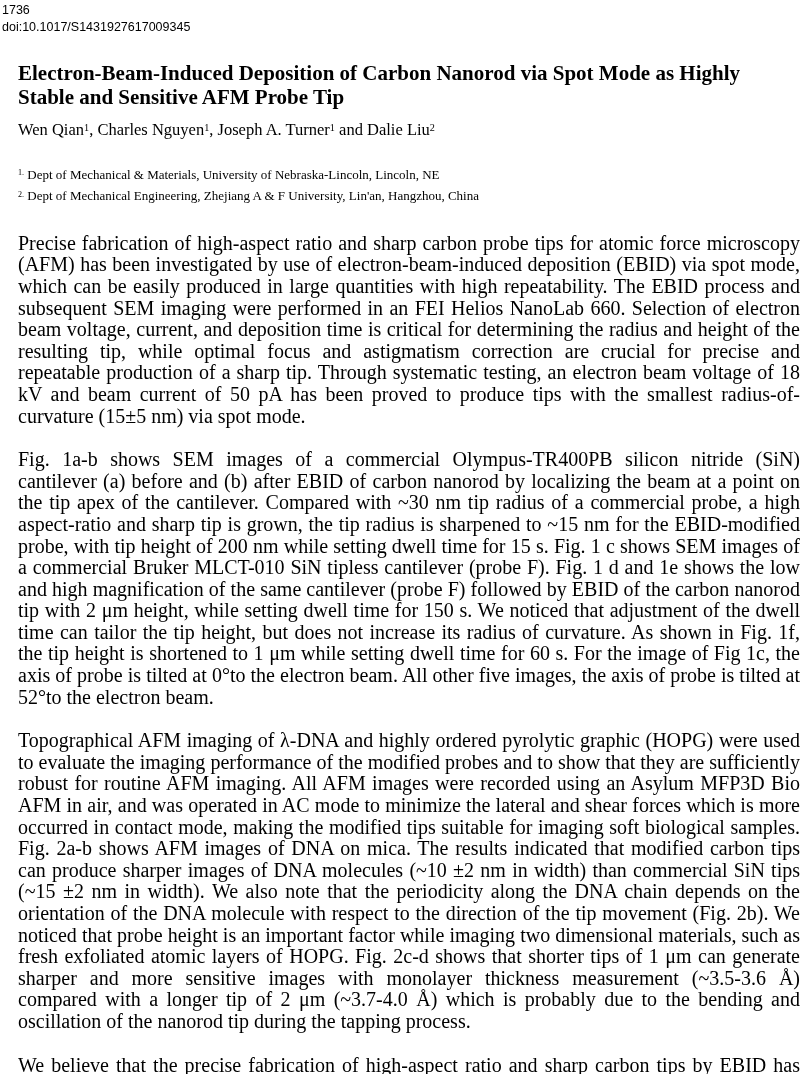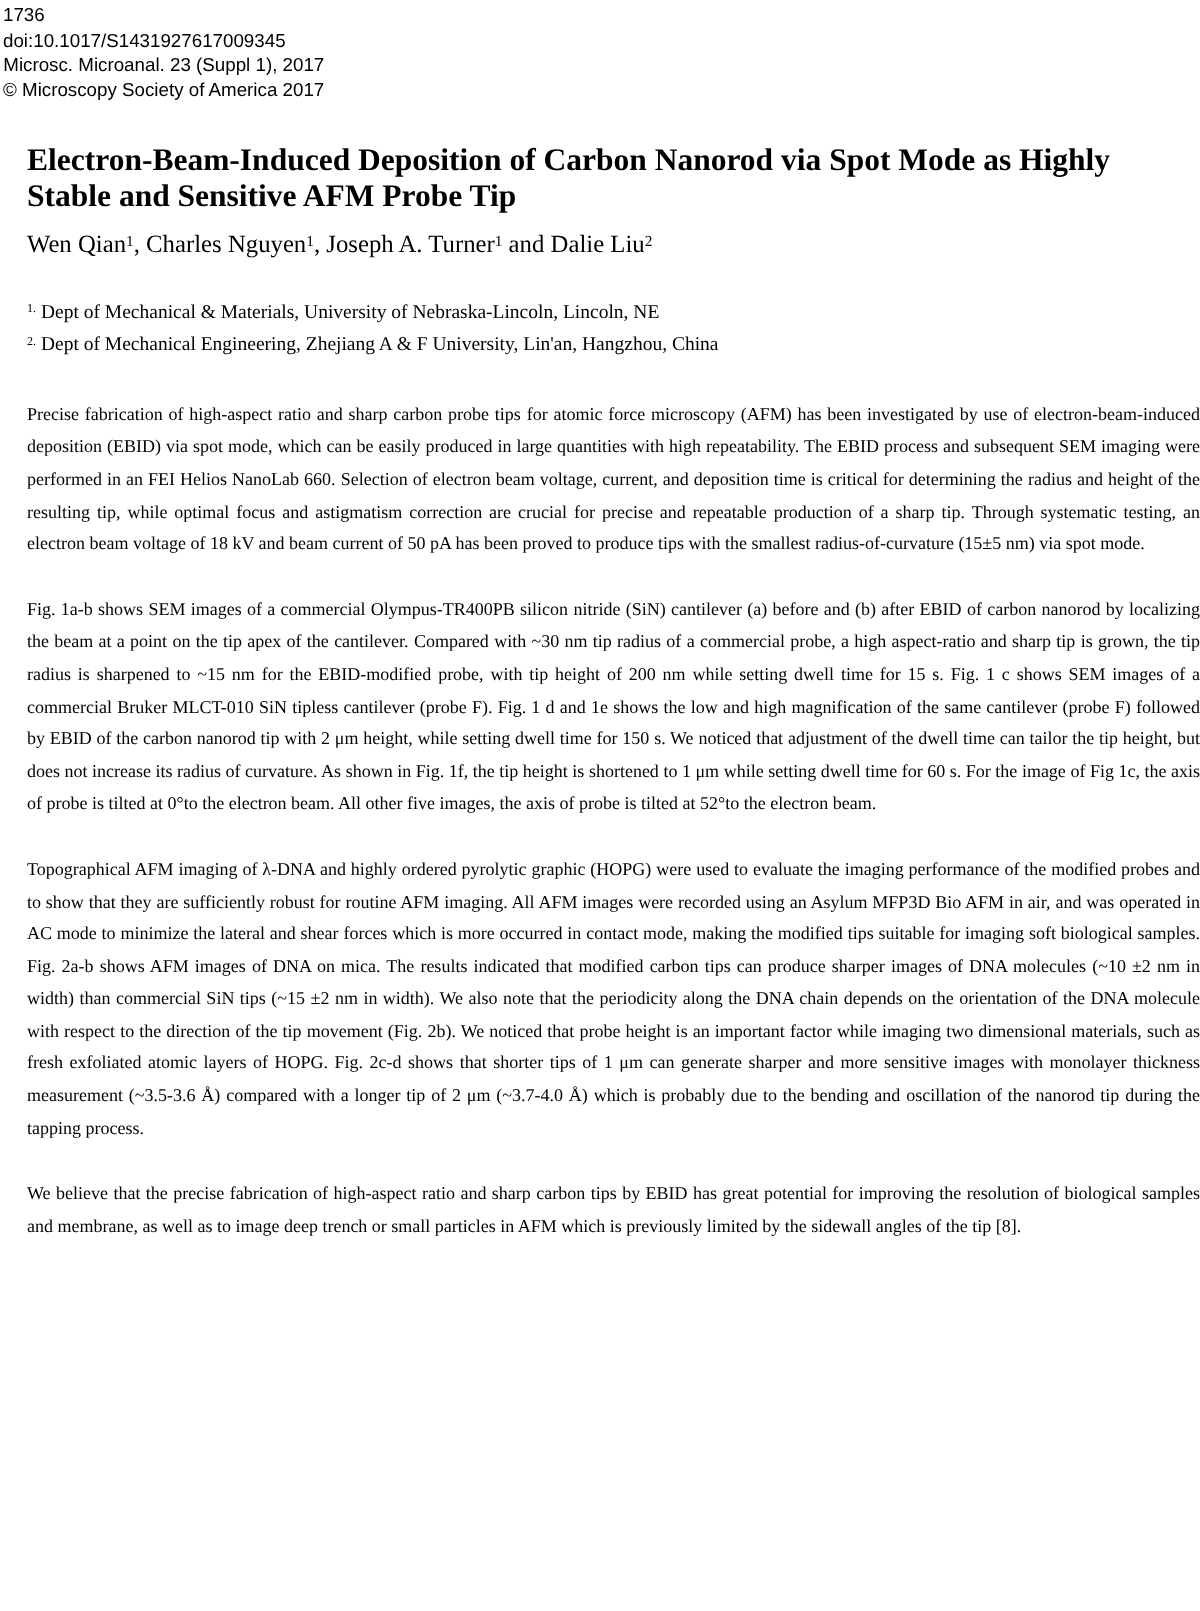--- a/index.html
+++ b/index.html
@@ -51,42 +51,38 @@
     line-height: 21.6px;
     margin-top: 23px;
   }
   .sup {
     font-size: 0.62em;
     line-height: 0;
     position: relative;
     top: -0.42em;
   }
   .abstract p {
-    font-size: 12px;
+    font-size: 20px;
     line-height: 21.6px;
     text-align: justify;
     margin: 22px 0 0 0;
   }
   .abstract p:first-child {
     margin-top: 26px;
   }
 </style>
 </head>
 <body>
 
 <div class="page">
 
   <div class="header">
     <div class="header-left">
       <div>1736</div>
       <div>doi:10.1017/S1431927617009345</div>
-    </div>
-    <div class="header-right">
-      <div>Microsc. Microanal. 23 (Suppl 1), 2017</div>
-      <div>© Microscopy Society of America 2017</div>
     </div>
   </div>
 
   <div class="content">
     <h1 class="title">Electron-Beam-Induced Deposition of Carbon Nanorod via Spot Mode as Highly Stable and Sensitive AFM Probe Tip</h1>
     <div class="authors"><span>Wen Qian</span><span class="sup">1</span>, <span>Charles Nguyen</span><span class="sup">1</span>, <span>Joseph A. Turner</span><span class="sup">1</span> and <span>Dalie Liu</span><span class="sup">2</span></div>
     <div class="affiliations">
         <div><span class="sup">1.</span> Dept of Mechanical &amp; Materials, University of Nebraska-Lincoln, Lincoln, NE</div>
         <div><span class="sup">2.</span> Dept of Mechanical Engineering, Zhejiang A &amp; F University, Lin'an, Hangzhou, China</div>
       </div>

